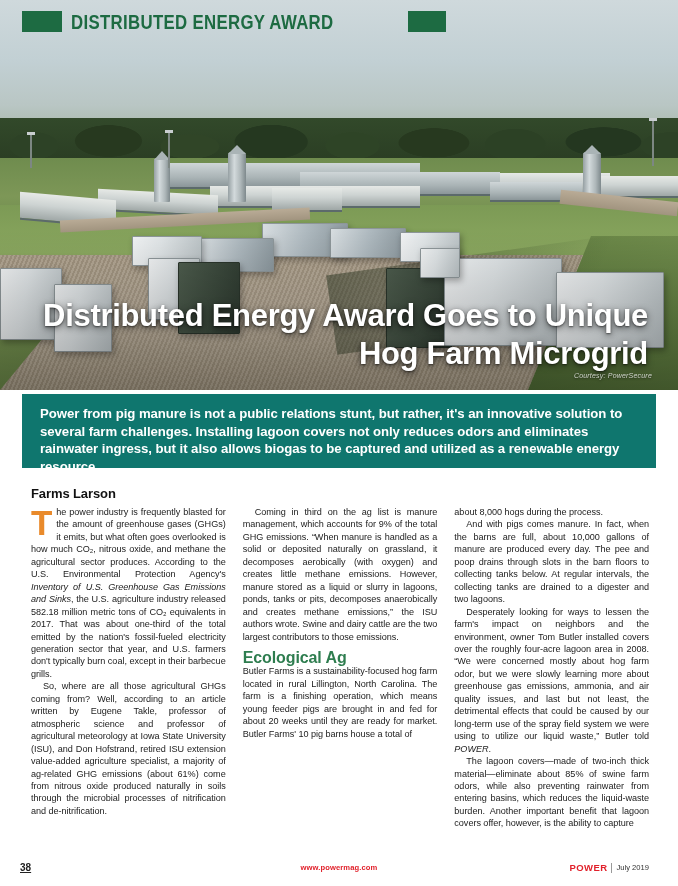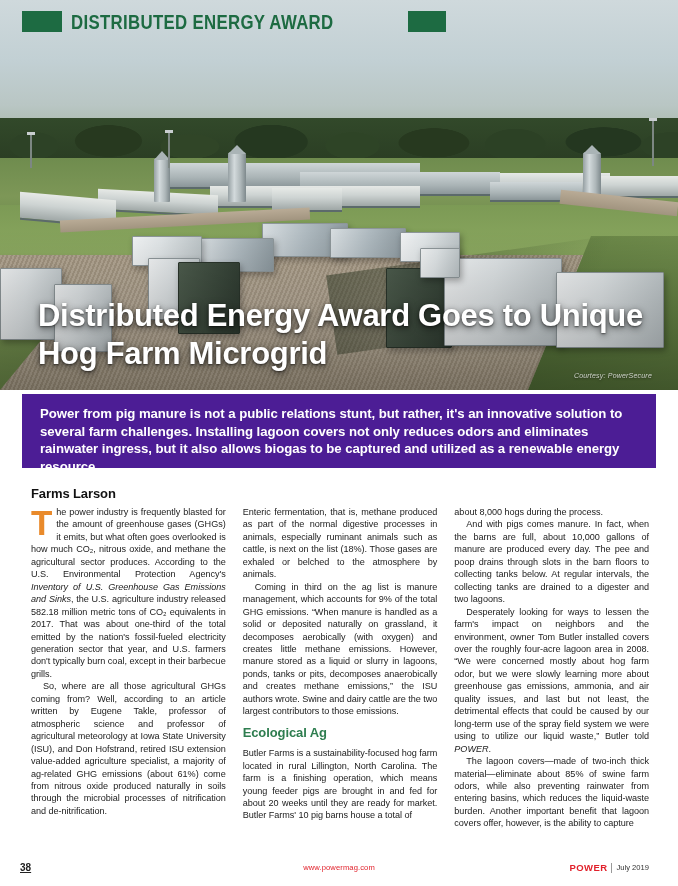--- a/index.html
+++ b/index.html
@@ -157,36 +157,37 @@
   .headline {
     position: absolute; left: 38px; top: 276px;
     width: 610px;
     z-index: 7;
     color: #ffffff;
     font-size: 31px;
     font-weight: bold;
     line-height: 38px;
     letter-spacing: -.3px;
     text-shadow: 0 2px 7px rgba(0,0,0,.62), 0 1px 2px rgba(0,0,0,.5);
+    text-align: right;
   }
   .photo-credit {
     position: absolute; right: 26px; top: 372px;
     z-index: 7;
     color: rgba(255,255,255,.74);
     font-size: 7px;
     letter-spacing: .2px;
     font-style: italic;
     text-shadow: 0 1px 2px rgba(0,0,0,.5);
   }
 
   
   .deck {
     position: absolute; left: 22px; top: 394px;
     width: 634px; height: 74px;
-    background: #4c1d95;
+    background: #0f766e;
     padding: 11px 18px 10px 18px;
   }
   .deck-text {
     color: #ffffff;
     font-size: 13.2px;
     line-height: 17.6px;
     font-weight: 600;
     letter-spacing: -.05px;
   }
 
@@ -222,44 +223,44 @@
     font-size: 35px;
     line-height: 27px;
     font-weight: bold;
     color: #e98a2b;
     padding: 2px 4px 0 0;
     margin-top: 1px;
   }
   .col em { font-style: italic; }
   .subhead {
     color: #2e7d4f;
-    font-size: 13px;
-    font-weight: bold;
-    margin: 9px 0 8px 0;
+    font-size: 16px;
+    font-weight: bold;
+    margin: 9px 0 1px 0;
     letter-spacing: -.1px;
   }
   .col3-top { margin-top: 0; }
 
   
   .footer {
     position: absolute; left: 0; top: 862px;
     width: 678px; height: 16px;
   }
   .folio {
     position: absolute; left: 20px; top: 0;
     font-size: 10px;
     font-weight: bold;
     color: #222;
     text-decoration: underline;
   }
   .site {
     position: absolute; left: 0; top: 1px;
     width: 678px; text-align: center;
     font-size: 7.6px;
-    font-weight: normal;
+    font-weight: bold;
     color: #e1212b;
     letter-spacing: .1px;
   }
   .brand {
     position: absolute; right: 29px; top: 0;
     display: flex; align-items: center; gap: 4px;
   }
   .brand .mark {
     font-size: 9.5px;
     font-weight: bold;
@@ -344,21 +345,20 @@
 <div class="byline">Farms Larson</div>
 
 <div class="cols">
 
   <div class="col">
     <p class="first"><span class="dropcap">T</span><span>he power industry is frequently blasted for the amount of greenhouse gases (GHGs) it emits, but what often goes overlooked is how much CO₂, nitrous oxide, and methane the agricultural sector produces. According to the U.S. Environmental Protection Agency's </span><em>Inventory of U.S. Greenhouse Gas Emissions and Sinks</em><span>, the U.S. agriculture industry released 582.18 million metric tons of CO₂ equivalents in 2017. That was about one-third of the total emitted by the nation's fossil-fueled electricity generation sector that year, and U.S. farmers don't typically burn coal, except in their barbecue grills.</span></p>
     <p>So, where are all those agricultural GHGs coming from? Well, according to an article written by Eugene Takle, professor of atmospheric science and professor of agricultural meteorology at Iowa State University (ISU), and Don Hofstrand, retired ISU extension value-added agriculture specialist, a majority of ag-related GHG emissions (about 61%) come from nitrous oxide produced naturally in soils through the microbial processes of nitrification and de-nitrification.</p>
   </div>
 
   <div class="col">
-    <p class="first">Enteric fermentation, that is, methane produced as part of the normal digestive processes in animals, especially ruminant animals such as cattle, is next on the list (18%). Those gases are exhaled or belched to the atmosphere by animals.</p>
     <p>Coming in third on the ag list is manure management, which accounts for 9% of the total GHG emissions. “When manure is handled as a solid or deposited naturally on grassland, it decomposes aerobically (with oxygen) and creates little methane emissions. However, manure stored as a liquid or slurry in lagoons, ponds, tanks or pits, decomposes anaerobically and creates methane emissions,” the ISU authors wrote. Swine and dairy cattle are the two largest contributors to those emissions.</p>
     <h2 class="subhead">Ecological Ag</h2>
     <p class="first">Butler Farms is a sustainability-focused hog farm located in rural Lillington, North Carolina. The farm is a finishing operation, which means young feeder pigs are brought in and fed for about 20 weeks until they are ready for market. Butler Farms' 10 pig barns house a total of</p>
   </div>
 
   <div class="col">
     <p class="first col3-top">about 8,000 hogs during the process.</p>
     <p>And with pigs comes manure. In fact, when the barns are full, about 10,000 gallons of manure are produced every day. The pee and poop drains through slots in the barn floors to collecting tanks below. At regular intervals, the collecting tanks are drained to a digester and two lagoons.</p>
     <p><span>Desperately looking for ways to lessen the farm's impact on neighbors and the environment, owner Tom Butler installed covers over the roughly four-acre lagoon area in 2008. “We were concerned mostly about hog farm odor, but we were slowly learning more about greenhouse gas emissions, ammonia, and air quality issues, and last but not least, the detrimental effects that could be caused by our long-term use of the spray field system we were using to utilize our liquid waste,” Butler told </span><em>POWER</em><span>.</span></p>
     <p>The lagoon covers—made of two-inch thick material—eliminate about 85% of swine farm odors, while also preventing rainwater from entering basins, which reduces the liquid-waste burden. Another important benefit that lagoon covers offer, however, is the ability to capture</p>

